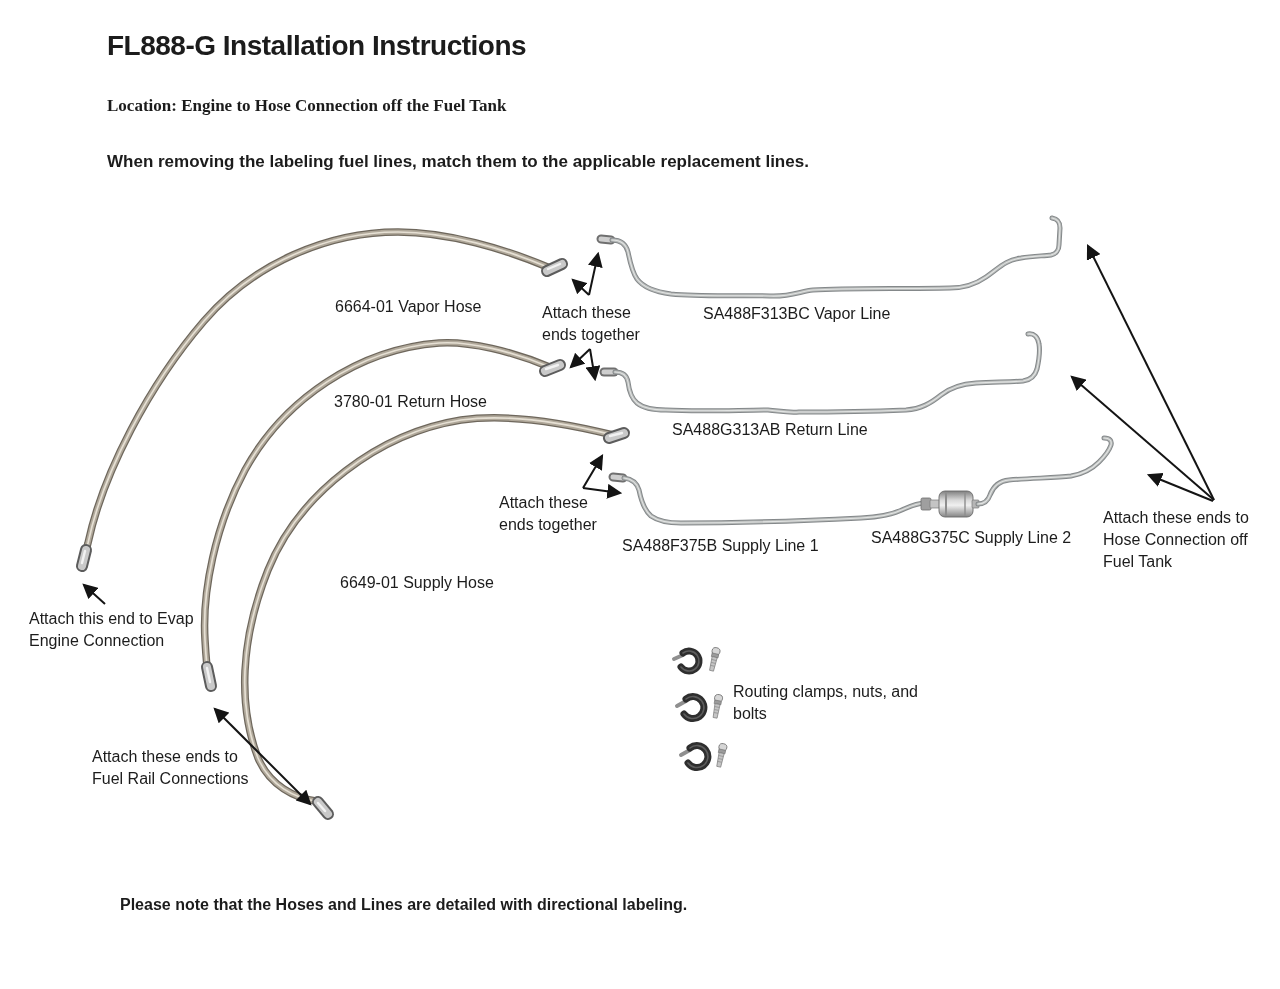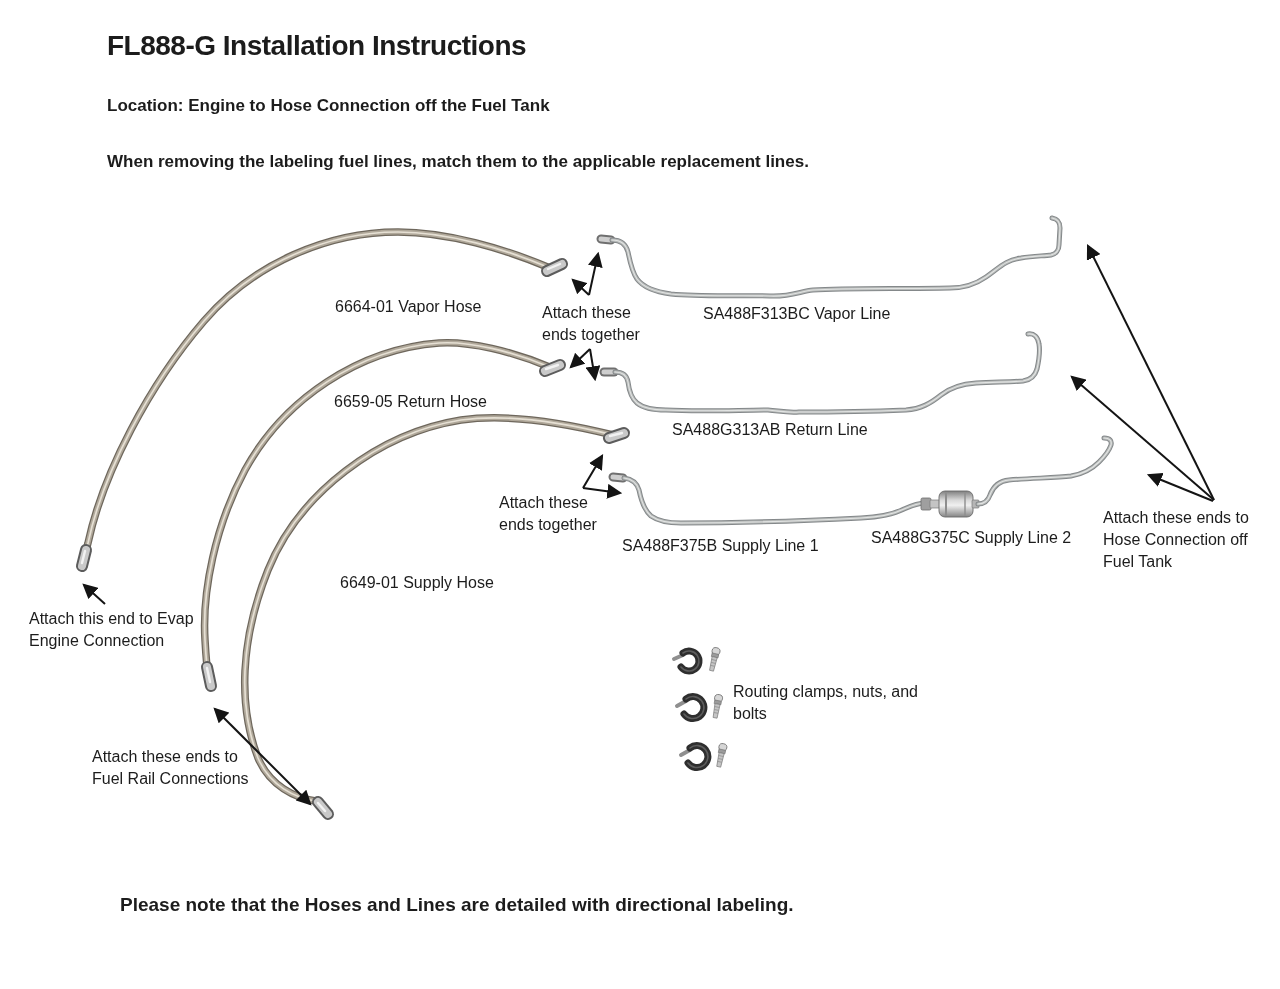--- a/index.html
+++ b/index.html
@@ -4,21 +4,21 @@
 <style>
   html,body { margin:0; padding:0; background:#ffffff; }
   body {
     width:1280px; height:989px; position:relative; overflow:hidden;
     font-family:"Liberation Sans", sans-serif; color:#1c1c1c;
   }
   .abs { position:absolute; }
   .title { font-size:28px; font-weight:bold; letter-spacing:-0.5px; white-space:nowrap; }
   .subhead { font-size:17px; font-weight:bold; white-space:nowrap; }
   .lbl { font-size:16px; line-height:22px; white-space:pre-line; }
-  .footer-line { font-size:19px; font-weight:bold; line-height:26px; white-space:nowrap; }
+  .footer-line { font-size:16px; font-weight:bold; line-height:26px; white-space:nowrap; }
   svg.diagram { position:absolute; left:0; top:0; }
 
   
   .hose-o { fill:none; stroke:#6e675c; stroke-width:7.5; stroke-linecap:round; }
   .hose-m { fill:none; stroke:#b0a89a; stroke-width:5;   stroke-linecap:round; }
   .hose-h { fill:none; stroke:#e6e0d4; stroke-width:1.7; stroke-linecap:round; }
   
   .line-o { fill:none; stroke:#84888a; stroke-width:5;   stroke-linecap:round; }
   .line-m { fill:none; stroke:#b6b9b8; stroke-width:3;   stroke-linecap:round; }
   .line-h { fill:none; stroke:#e2e4e3; stroke-width:1.1; stroke-linecap:round; }
@@ -193,26 +193,26 @@
   <g transform="translate(721,756) rotate(12)">
     <ellipse cx="0" cy="-9" rx="4" ry="3.6" fill="#d6d6d6" stroke="#6f6f6f" stroke-width="0.8"></ellipse>
     <rect x="-3.4" y="-6.5" width="6.8" height="3.6" fill="#9b9b9b" stroke="#6f6f6f" stroke-width="0.6"></rect>
     <path d="M -2.6 -3 L 2.6 -3 L 2 11 L -2 11 Z" fill="#c6c6c6" stroke="#7c7c7c" stroke-width="0.7"></path>
     <path d="M -2.3 0 L 2.3 0 M -2.2 3 L 2.2 3 M -2.1 6 L 2.1 6" stroke="#8a8a8a" stroke-width="0.7"></path>
   </g>
 </svg>
 
 <div class="abs title" style="left:107px; top:30px;">FL888-G Installation Instructions</div>
 
-<div class="abs subhead" style="left:107px; top:96px;">Location: Engine to Hose Connection off the Fuel Tank</div>
+<div class="abs subhead" style="left:107px; top:96px;font-family:Liberation Serif, serif;">Location: Engine to Hose Connection off the Fuel Tank</div>
 
 <div class="abs subhead" style="left:107px; top:152px;">When removing the labeling fuel lines, match them to the applicable replacement lines.</div>
 
 <div class="abs lbl" style="left:335px; top:296px;">6664-01 Vapor Hose</div>
-<div class="abs lbl" style="left:334px; top:391px;">6659-05 Return Hose</div>
+<div class="abs lbl" style="left:334px; top:391px;">3780-01 Return Hose</div>
 <div class="abs lbl" style="left:340px; top:564px;margin-top:8px;">6649-01 Supply Hose</div>
 
 <div class="abs lbl" style="left:703px; top:303px;">SA488F313BC Vapor Line</div>
 <div class="abs lbl" style="left:672px; top:419px;">SA488G313AB Return Line</div>
 <div class="abs lbl" style="left:622px; top:535px;">SA488F375B Supply Line 1</div>
 <div class="abs lbl" style="left:871px; top:527px;">SA488G375C Supply Line 2</div>
 
 <div class="abs lbl" style="left:542px; top:302px;">Attach these
 ends together</div>
 <div class="abs lbl" style="left:499px; top:492px;">Attach these

